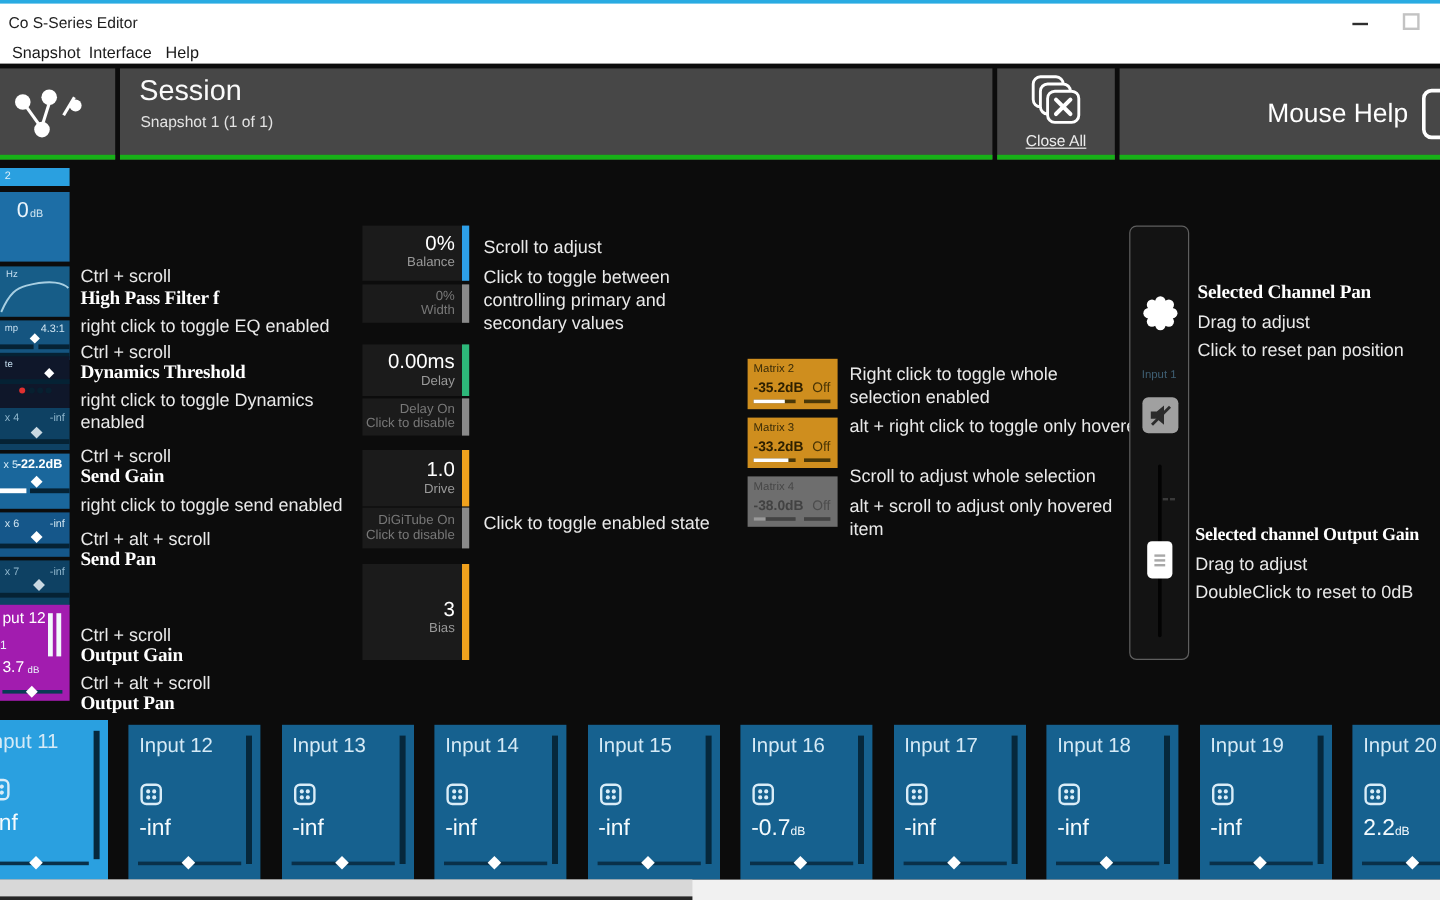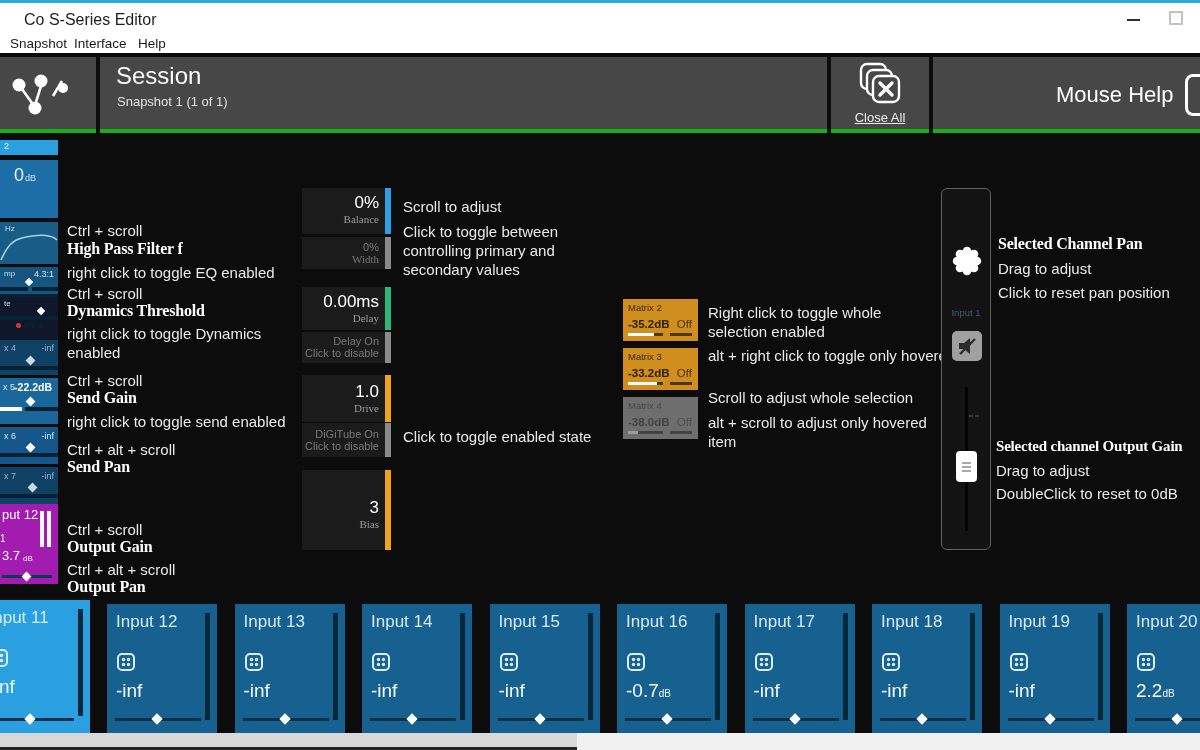--- a/index.html
+++ b/index.html
@@ -2,21 +2,21 @@
 <html><head>
 <meta charset="utf-8">
 <style>
   * { margin:0; padding:0; box-sizing:border-box; }
   html,body { width:1200px; height:750px; overflow:hidden; }
   body { position:relative; background:#0c0c0c; font-family:"Liberation Sans", sans-serif; }
   .abs { position:absolute; }
 
   
   .titlebar { position:absolute; top:0; left:0; width:1200px; height:53px; background:#ffffff; border-top:3px solid #29abe2; }
-  .win-title { position:absolute; left:24px; top:8px; font-size:16px; color:#1e1e1e; }
+  .win-title { position:absolute; left:7px; top:8px; font-size:13px; color:#1e1e1e; }
   .min-btn { position:absolute; left:1127px; top:16px; width:13px; height:2px; background:#2e2e2e; }
   .max-btn { position:absolute; left:1169px; top:8px; width:14px; height:14px; border:2px solid #c3c3c3; }
   .menu-item { position:absolute; top:33px; font-size:13.5px; color:#1a1a1a; cursor:default; }
 
   
   .htile { position:absolute; top:57px; height:76px; background:#474747; border-bottom:4px solid #17b117; }
   .session-title { position:absolute; left:116px; top:62px; font-size:24px; color:#fafafa; }
   .session-sub { position:absolute; left:117px; top:94px; font-size:13px; color:#e3e3e3; }
   .closeall-label { position:absolute; left:831px; top:110px; width:98px; text-align:center; font-size:13px; color:#ececec;text-decoration:underline; }
   .mousehelp-label { position:absolute; left:1056px; top:82px; font-size:22px; color:#ffffff; }
@@ -31,21 +31,21 @@
   .dot { position:absolute; width:5px; height:5px; border-radius:50%; }
 
   
   .help { position:absolute; font-size:15px; color:#e9e9e9; line-height:19px; }
   .help-bold { position:absolute; font-size:16px; font-weight:bold; color:#ffffff; letter-spacing:-0.2px;font-family:Liberation Serif, serif; }
 
   
   .ctl { position:absolute; left:302px; width:89px; background:#1b1b1b; text-align:right; padding-right:12px; }
   .ctl .bar { position:absolute; right:0; top:0; bottom:0; width:6px; }
   .ctl-val { font-size:17px; color:#fff; }
-  .ctl-lab { font-size:11px; color:#9a9a9a;font-family:Liberation Serif, serif; }
+  .ctl-lab { font-size:11px; color:#9a9a9a; }
   .ctl.dim .ctl-val { font-size:11px; color:#787878; }
   .ctl.dim .ctl-lab { color:#787878; }
   .accent-blue { background:#2d9fe8; } .accent-green { background:#2db87a; }
   .accent-orange { background:#f0a11d; } .accent-gray { background:#8a8a8a; }
 
   
   .mx { position:absolute; left:623px; width:75px; height:42px; background:#cf8e1e; }
   .mx.dim { background:#6e6e6e; }
   .mx-name { position:absolute; left:5px; top:3px; font-size:9.5px; color:#3a2c08; }
   .mx-val { position:absolute; left:5px; top:19px; font-size:11.5px; font-weight:bold; color:#2e2000; }

